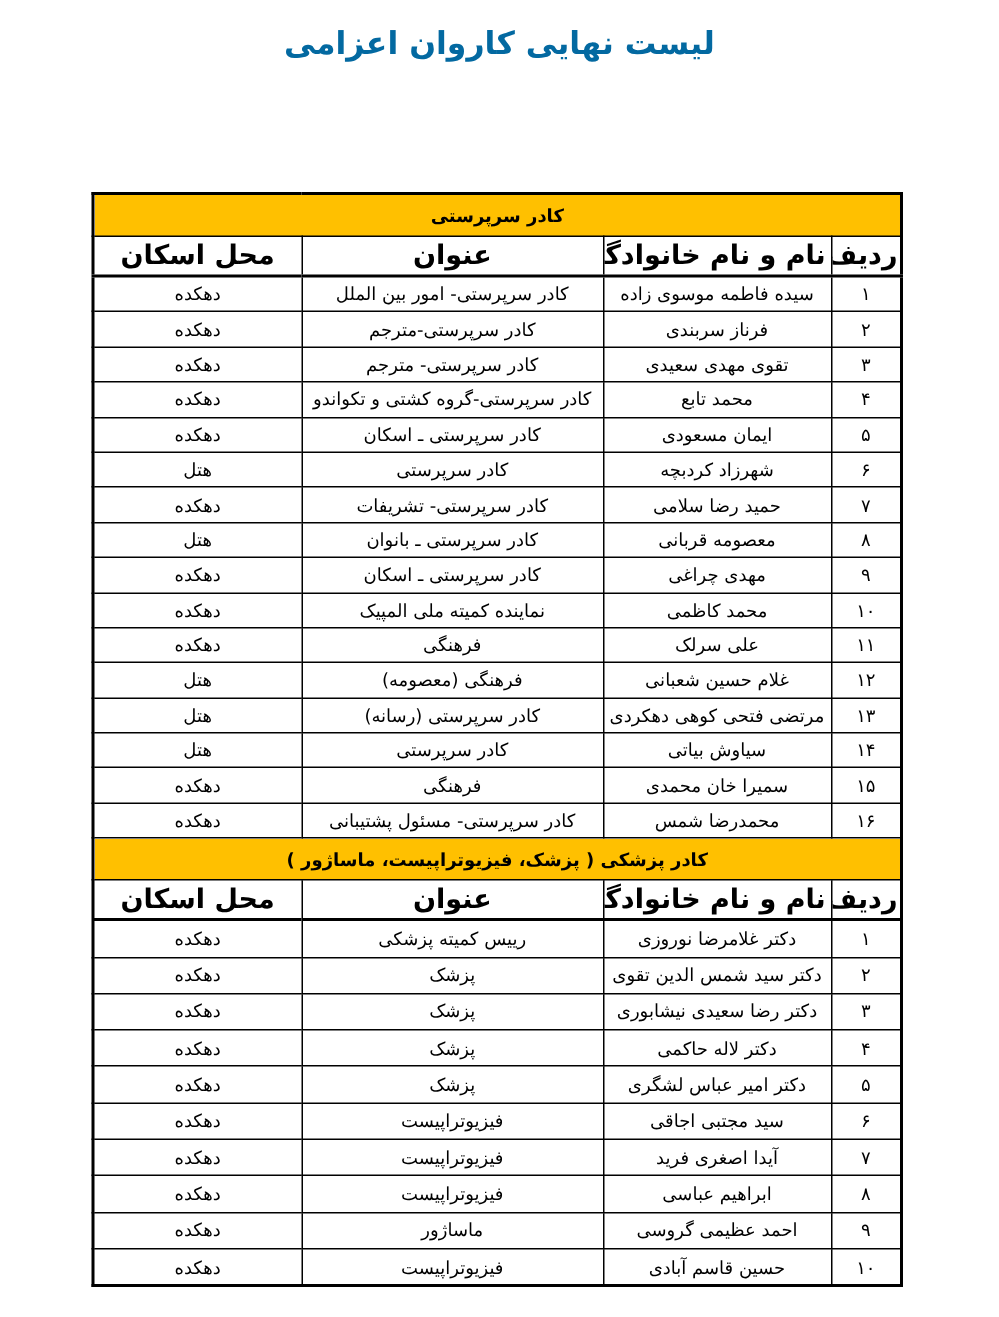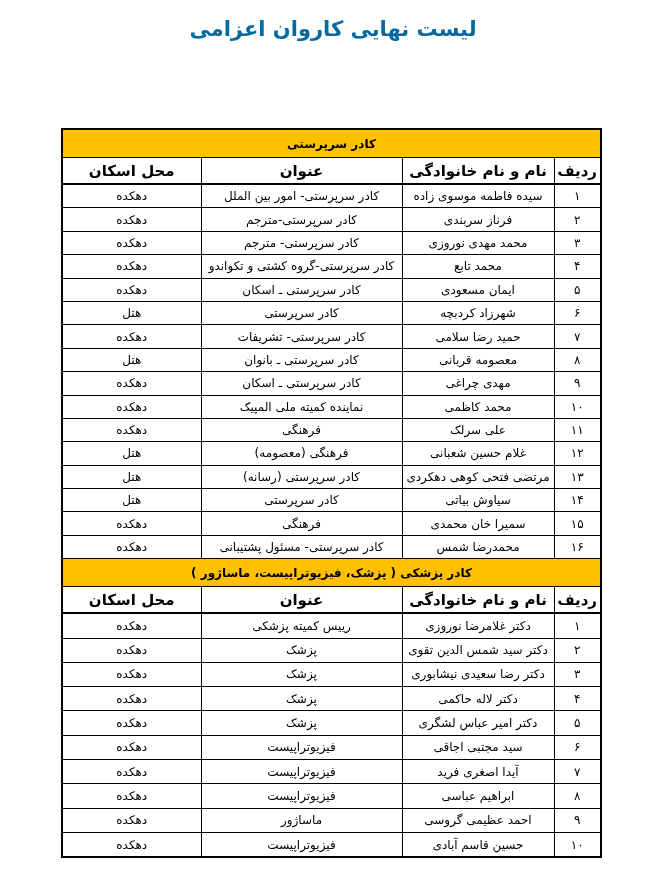--- a/index.html
+++ b/index.html
@@ -48,21 +48,21 @@
   }
   td.section-cell {
     background: var(--header-bg, #FFC000);
     font-weight: bold;
     font-size: 15px;
     height: 27px;
     border-width: 2.2px;
   }
   tr.colhead-row td {
     font-weight: bold;
-    font-size: 15px;
+    font-size: 18px;
     height: 25px;
     border-bottom-width: 2px;
   }
   tr.data-row.t1 td { height: 22.4px; }
   tr.data-row.t2 td { height: 23.3px; }
   td.align-right { text-align: right; padding-right: 5px; }
   td.align-center { text-align: center; }
 </style>
 </head>
 <body>
@@ -97,21 +97,21 @@
             <td>دهکده</td>
           </tr>
           <tr class="data-row t1">
             <td>۲</td>
             <td class="align-right">فرناز سربندی</td>
             <td>کادر سرپرستی-مترجم</td>
             <td>دهکده</td>
           </tr>
           <tr class="data-row t1">
             <td>۳</td>
-            <td class="align-right">محمد مهدی نوروزی</td>
+            <td class="align-right">تقوی مهدی سعیدی</td>
             <td>کادر سرپرستی- مترجم</td>
             <td>دهکده</td>
           </tr>
           <tr class="data-row t1">
             <td>۴</td>
             <td class="align-right">محمد تابع</td>
             <td>کادر سرپرستی-گروه کشتی و تکواندو</td>
             <td>دهکده</td>
           </tr>
           <tr class="data-row t1">

